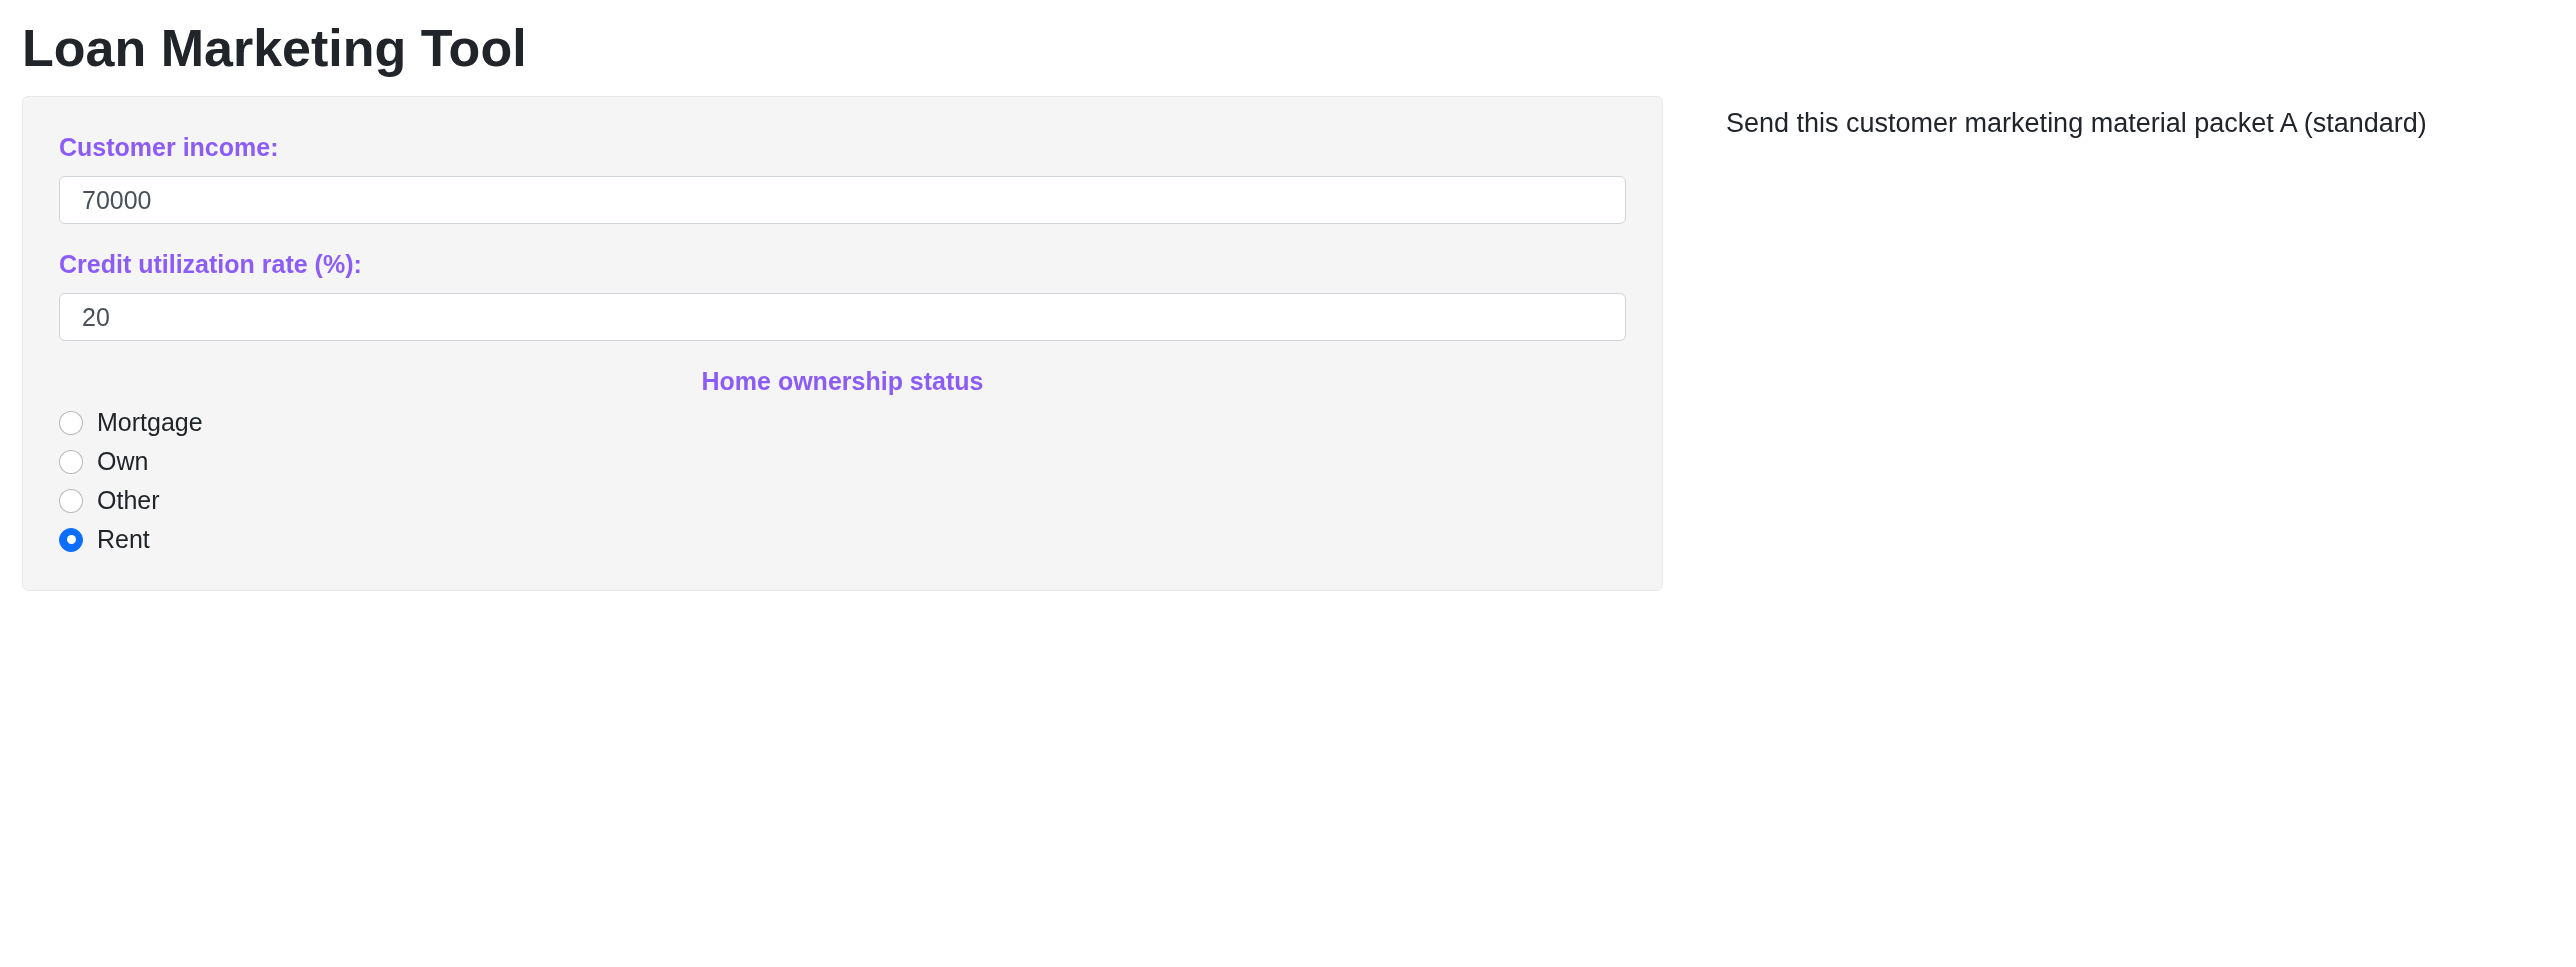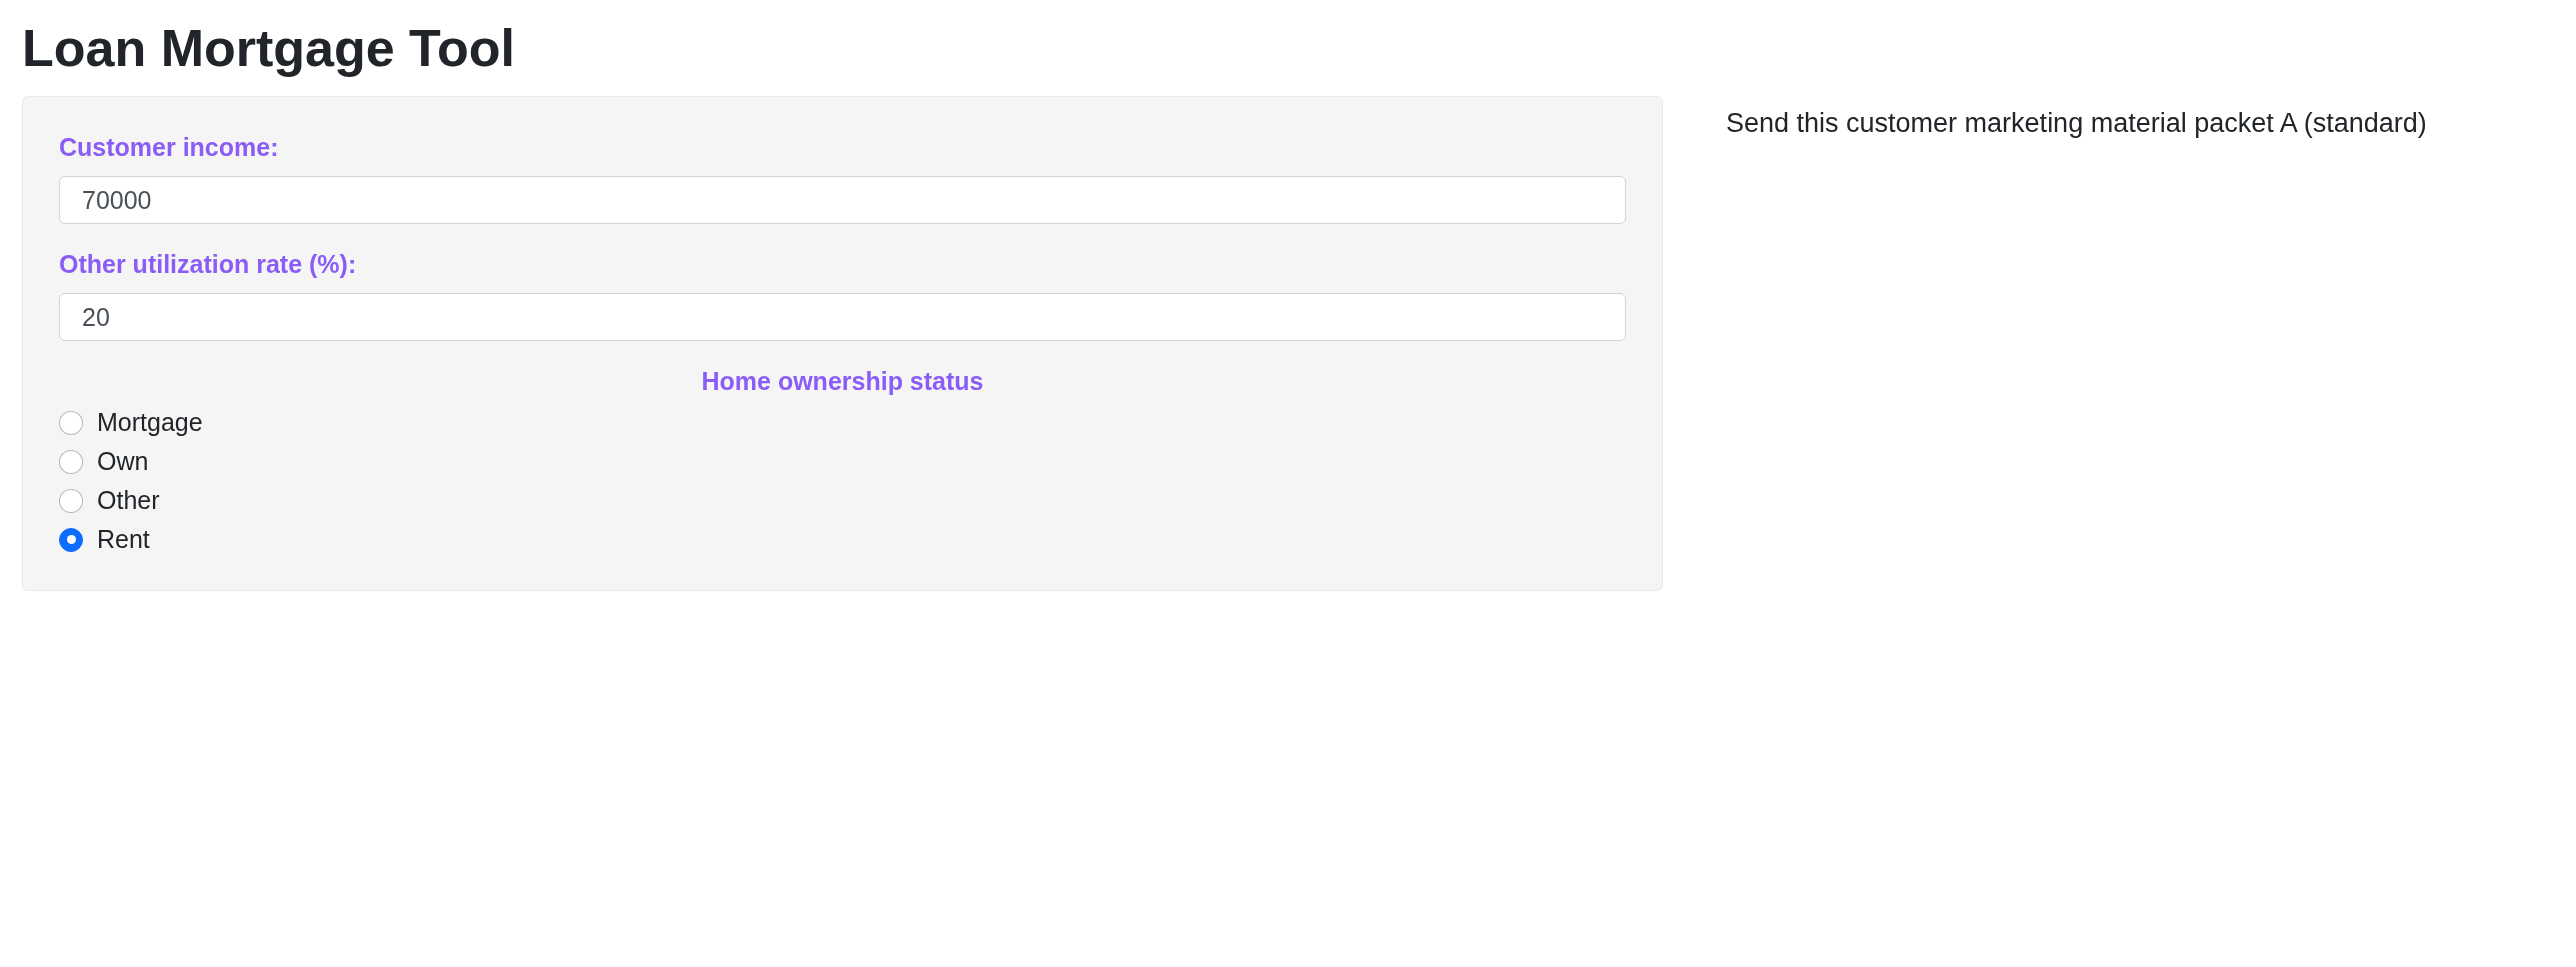--- a/index.html
+++ b/index.html
@@ -108,33 +108,33 @@
     }
     .output-text {
       font-size: 27px;
       color: #212529;
     }
   </style>
 </head>
 <body>
 
 <div class="page">
-  <h1>Loan Mortgage Tool</h1>
+  <h1>Loan Marketing Tool</h1>
 
   <div class="columns">
     <div class="form-panel">
 
       <div class="form-group">
         <label class="form-label">Customer income:</label>
         <input type="text" class="form-input" value="70000" style="">
       </div>
 
 
       <div class="form-group">
-        <label class="form-label">Other utilization rate (%):</label>
+        <label class="form-label">Credit utilization rate (%):</label>
         <input type="text" class="form-input" value="20" style="">
       </div>
 
 
       <div class="form-group radio-group">
         <label class="form-label">Home ownership status</label>
 
         <div class="radio-option">
           <span class="radio-circle"></span>
           <span class="radio-label">Mortgage</span>

